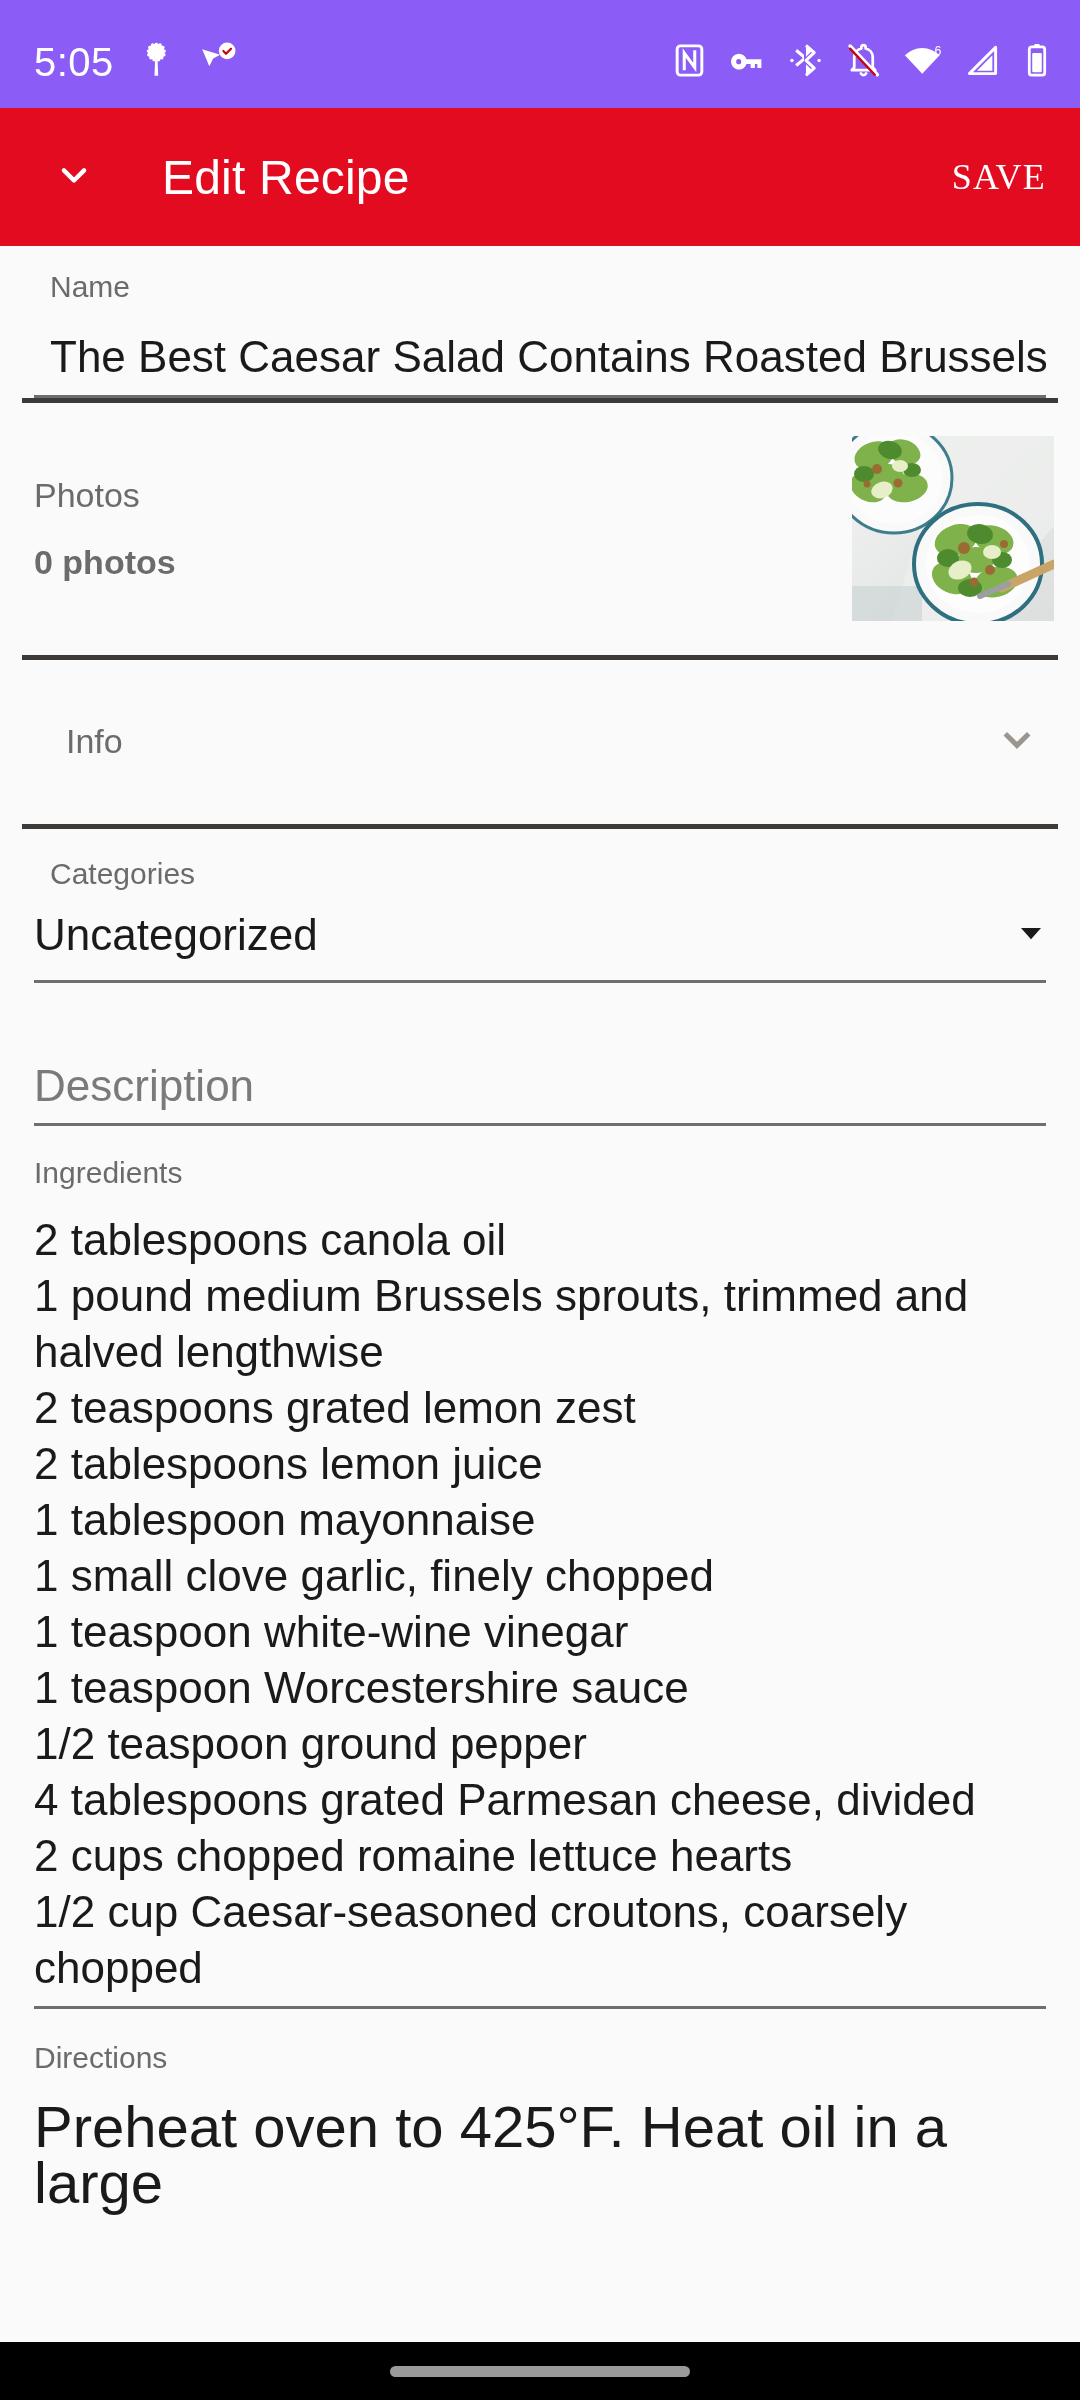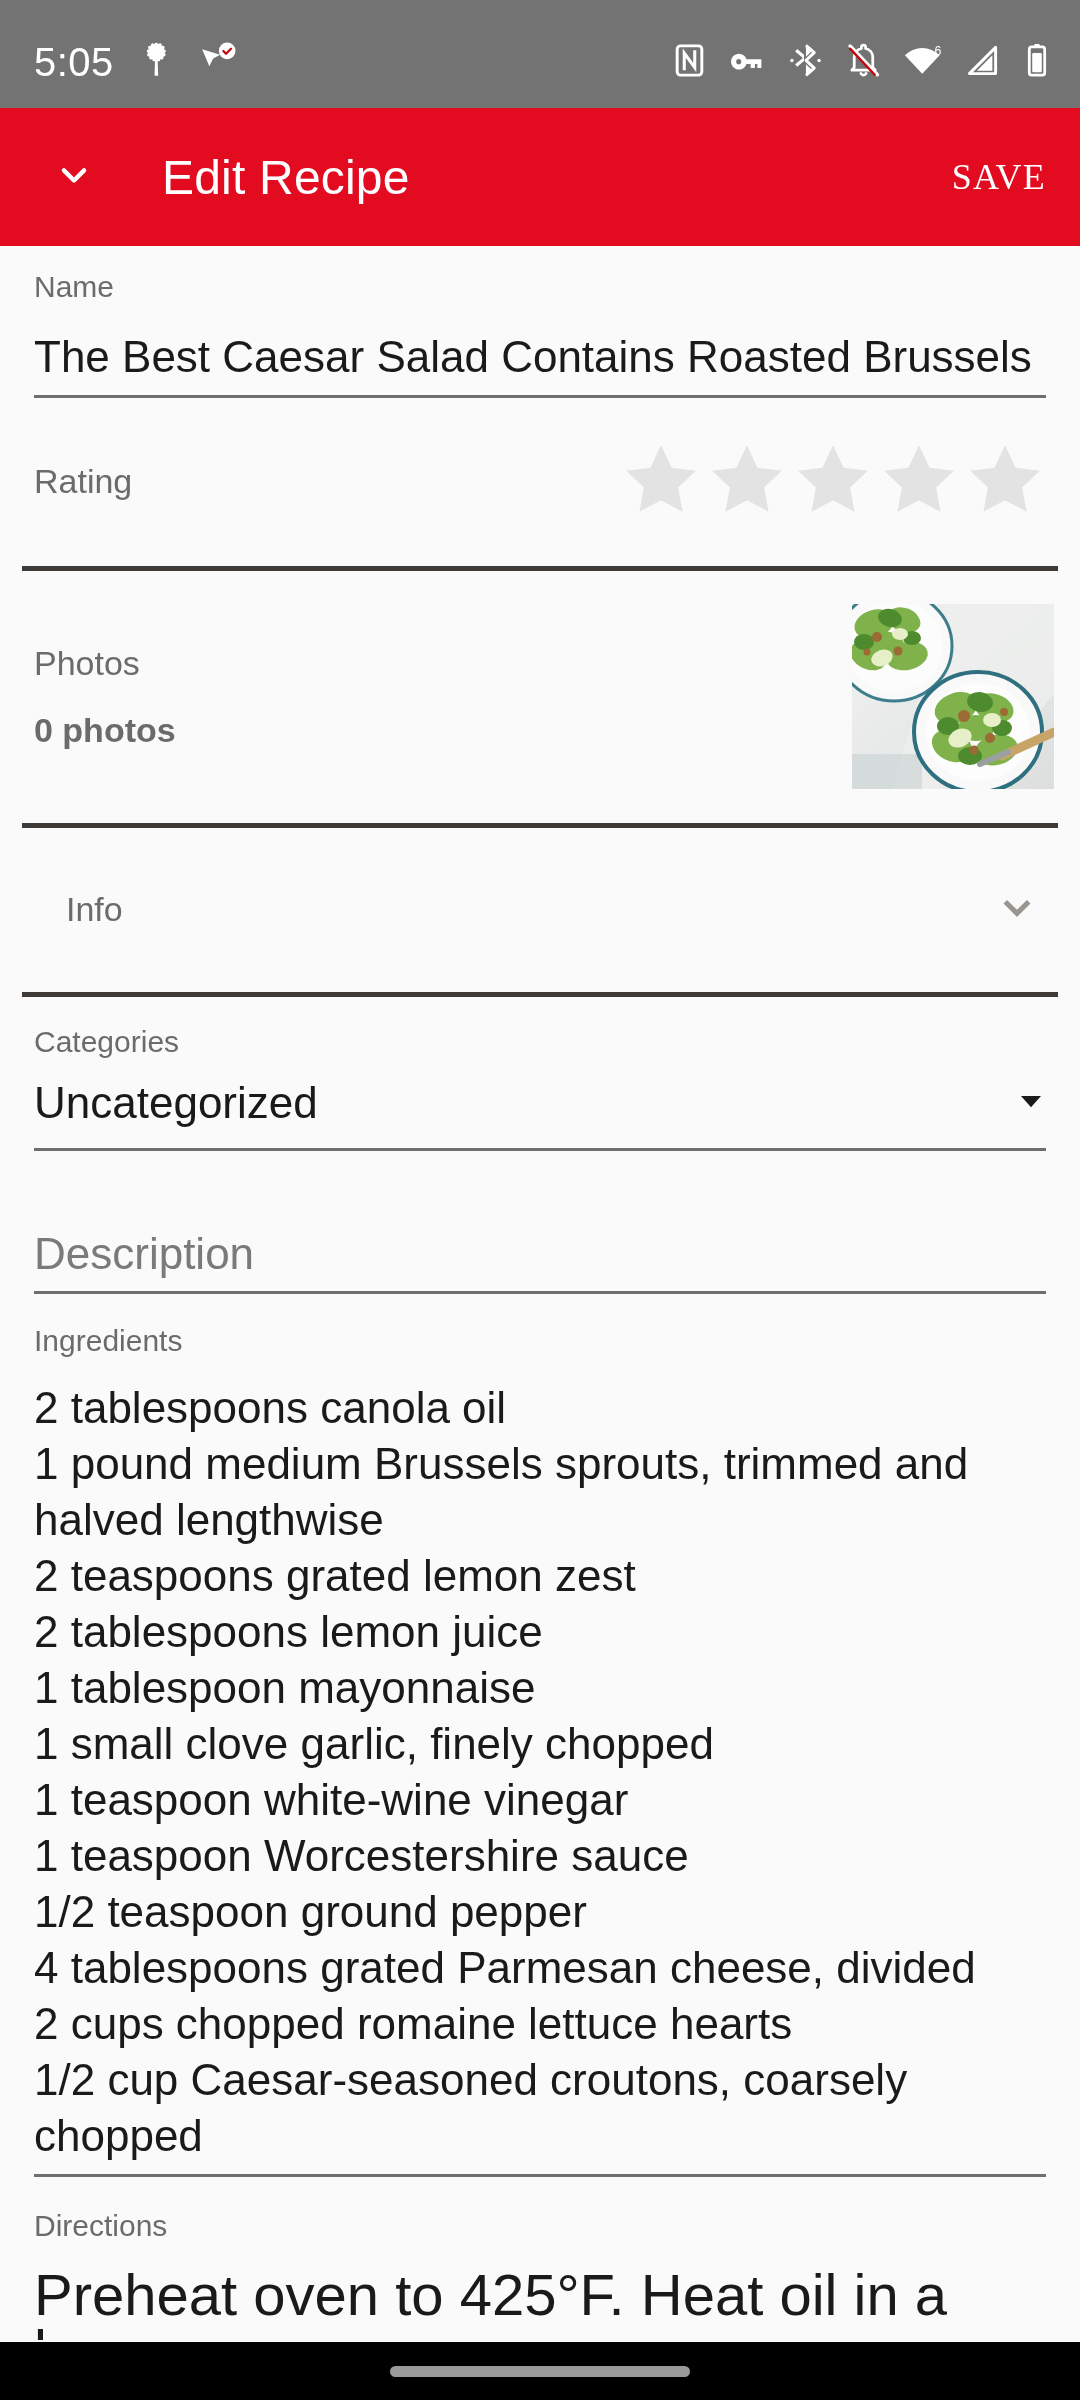--- a/index.html
+++ b/index.html
@@ -16,21 +16,21 @@
     position: relative;
     width: 1080px;
     height: 2400px;
     background: #FAFAFA;
     overflow: hidden;
   }
 
   
   .status-bar {
     height: 108px;
-    background: #737373;
+    background: #8b5cf6;
     display: flex;
     align-items: center;
     padding: 16px 28px 0 34px;
     color: #FFFFFF;
   }
   .status-left {
     display: flex;
     align-items: center;
     gap: 22px;
   }
@@ -81,21 +81,21 @@
   }
 
   
   .content {
     position: relative;
     background: #FAFAFA;
     height: 2094px;
     overflow: hidden;
   }
 
-  .pad { padding-left: 34px; padding-right: 34px; }
+  .pad { padding-left: 34px; padding-right: 34px; margin-left: 16px; }
 
   .field-label {
     font-size: 30px;
     color: #6B6B6B;
     line-height: 1.25;
   }
 
   .field-value {
     font-size: 44px;
     color: #1A1A1A;
@@ -329,50 +329,20 @@
   </div>
 
   <div class="content">
 
     <div class="name-block pad">
       <div class="field-label">Name</div>
       <div class="field-value">The Best Caesar Salad Contains Roasted Brussels</div>
     </div>
     <div class="thin-underline"></div>
 
-    <div class="rating-row">
-      <span class="rating-label">Rating</span>
-      <span class="stars">
-        <span class="star">
-          <svg width="82" height="82" viewBox="0 0 24 24" fill="#E3E3E3">
-              <path d="M12 1.8l3.1 6.6 7.1.9-5.2 4.9 1.3 7.1L12 17.9 5.7 21.3 7 14.2 1.8 9.3l7.1-.9z"></path>
-            </svg>
-        </span>
-        <span class="star">
-          <svg width="82" height="82" viewBox="0 0 24 24" fill="#E3E3E3">
-              <path d="M12 1.8l3.1 6.6 7.1.9-5.2 4.9 1.3 7.1L12 17.9 5.7 21.3 7 14.2 1.8 9.3l7.1-.9z"></path>
-            </svg>
-        </span>
-        <span class="star">
-          <svg width="82" height="82" viewBox="0 0 24 24" fill="#E3E3E3">
-              <path d="M12 1.8l3.1 6.6 7.1.9-5.2 4.9 1.3 7.1L12 17.9 5.7 21.3 7 14.2 1.8 9.3l7.1-.9z"></path>
-            </svg>
-        </span>
-        <span class="star">
-          <svg width="82" height="82" viewBox="0 0 24 24" fill="#E3E3E3">
-              <path d="M12 1.8l3.1 6.6 7.1.9-5.2 4.9 1.3 7.1L12 17.9 5.7 21.3 7 14.2 1.8 9.3l7.1-.9z"></path>
-            </svg>
-        </span>
-        <span class="star">
-          <svg width="82" height="82" viewBox="0 0 24 24" fill="#E3E3E3">
-              <path d="M12 1.8l3.1 6.6 7.1.9-5.2 4.9 1.3 7.1L12 17.9 5.7 21.3 7 14.2 1.8 9.3l7.1-.9z"></path>
-            </svg>
-        </span>
-      </span>
-    </div>
     <div class="section-divider"></div>
 
     <div class="photos-row">
       <div class="photos-texts">
         <span class="photos-title">Photos</span>
         <span class="photos-count">0 photos</span>
       </div>
       <div class="photo-thumb">
         <svg width="202" height="185" viewBox="0 0 202 185">
           <defs>

